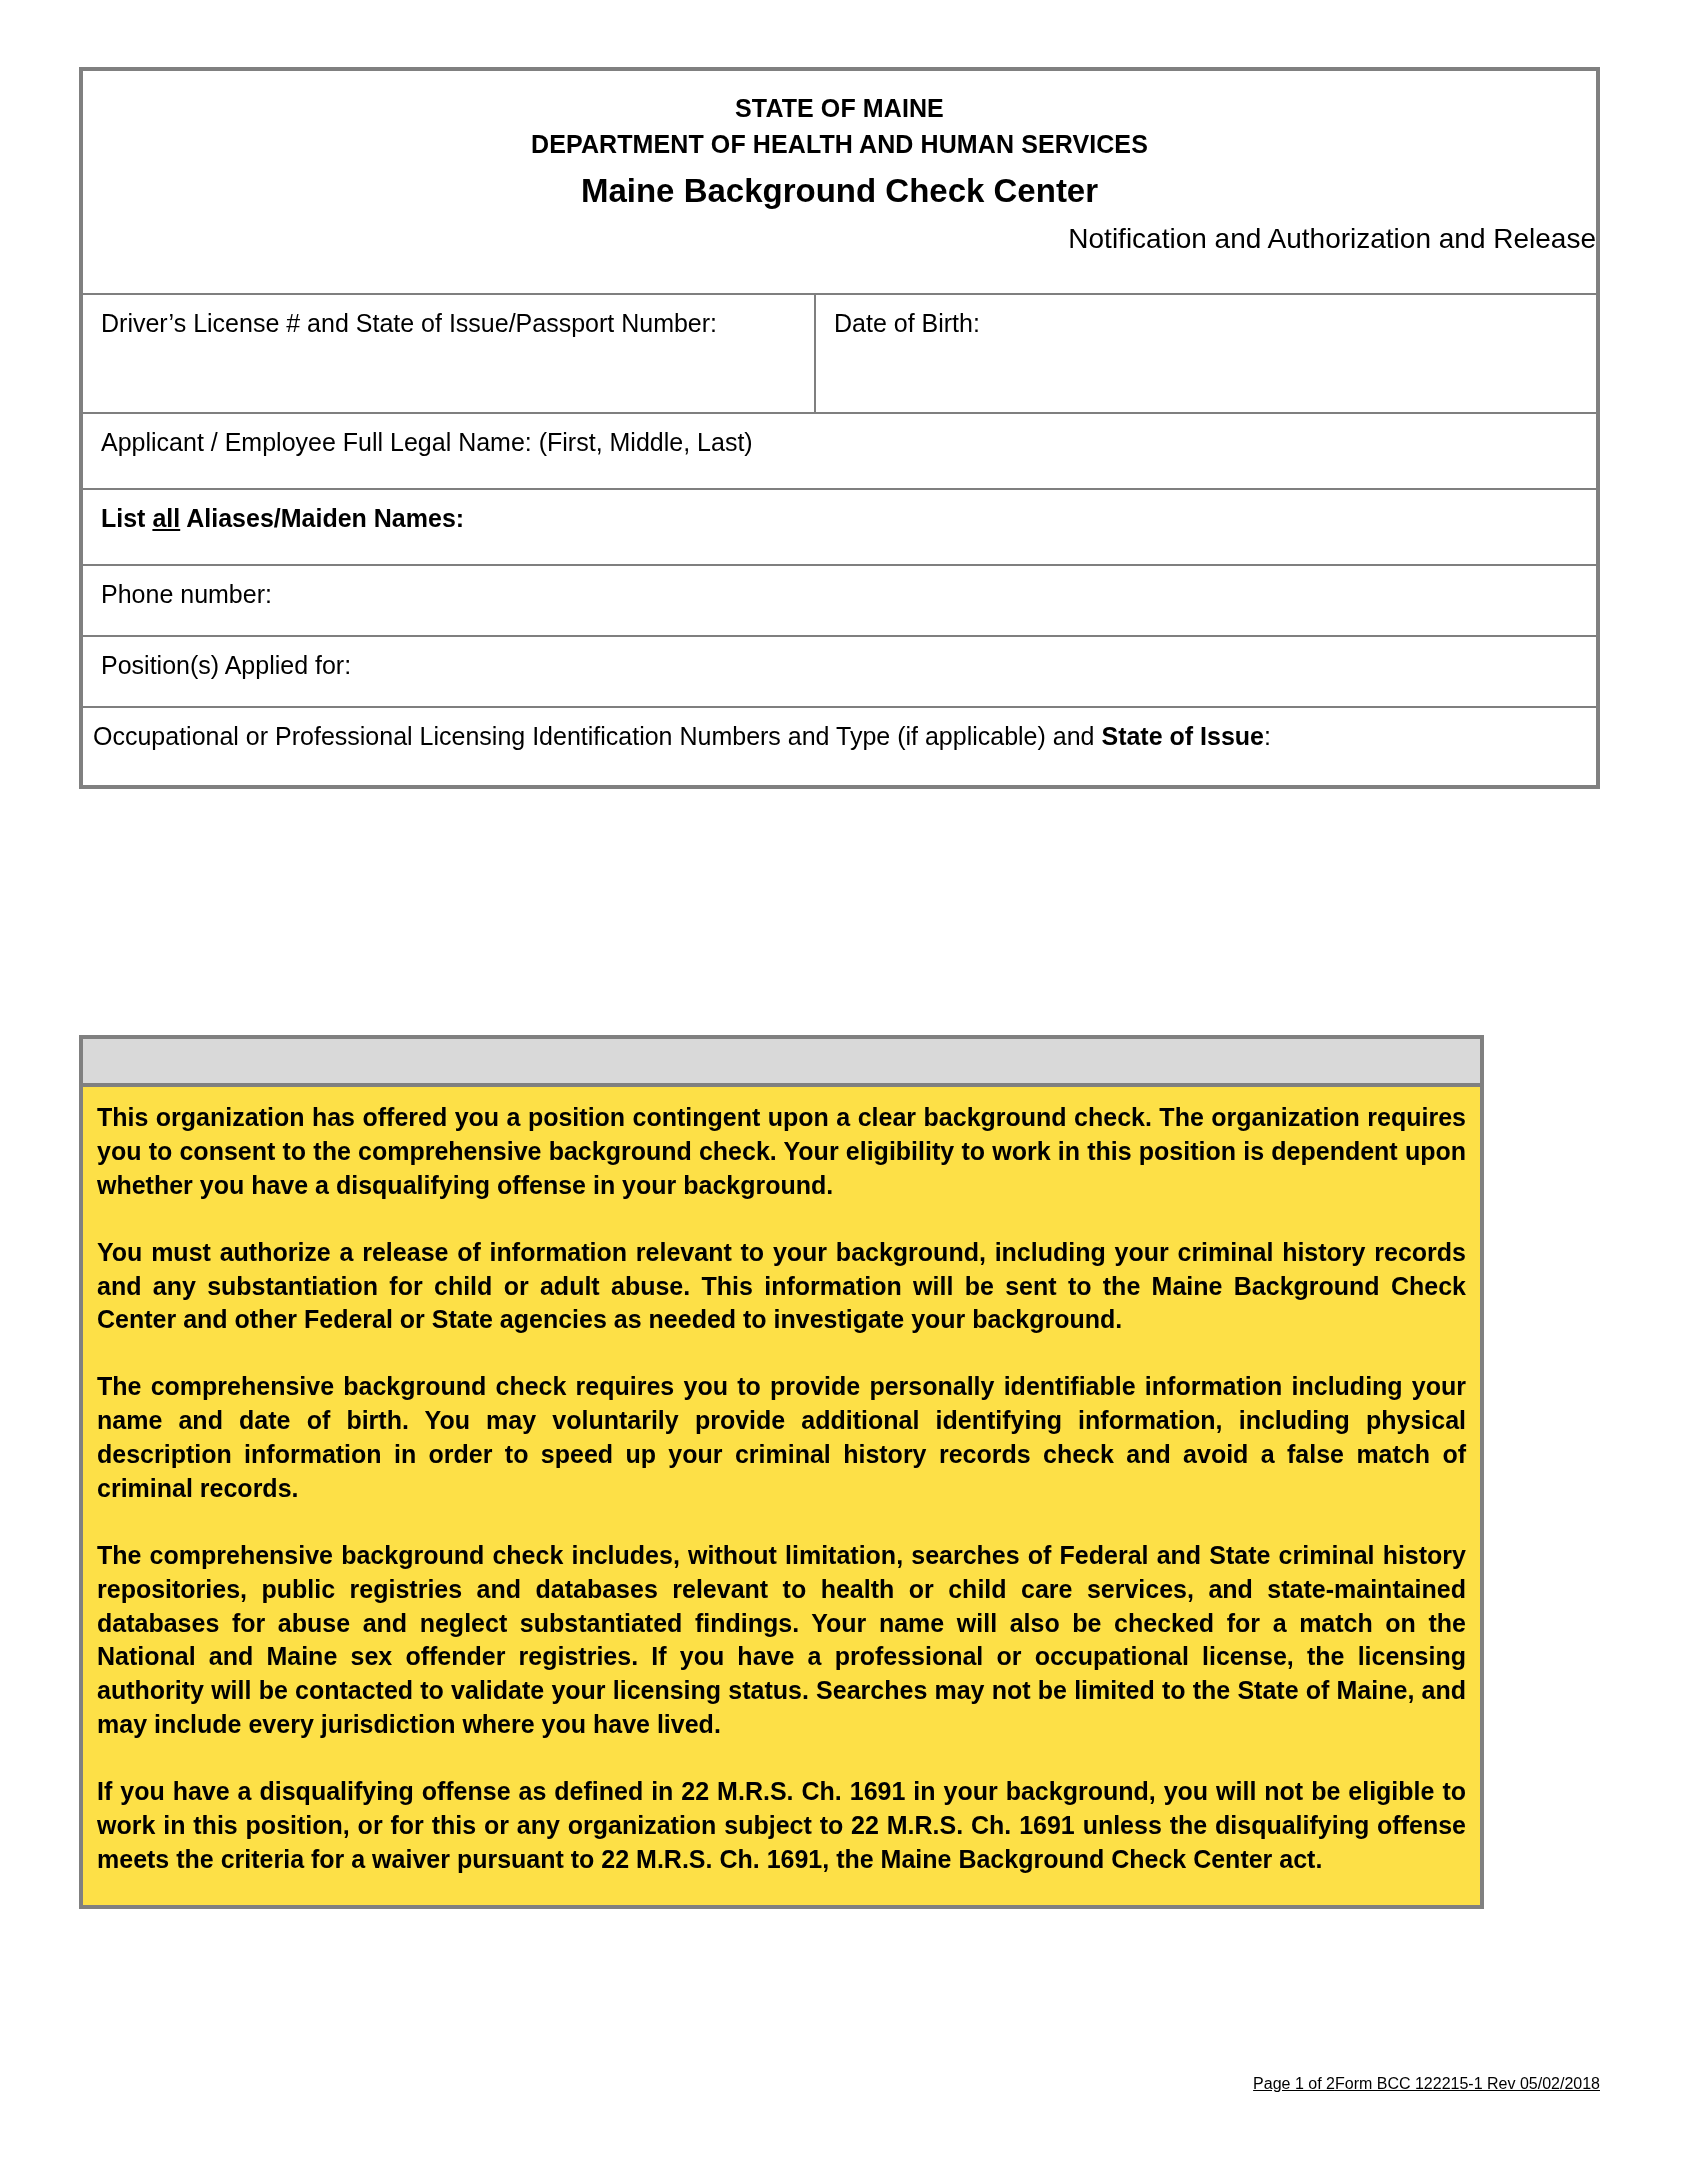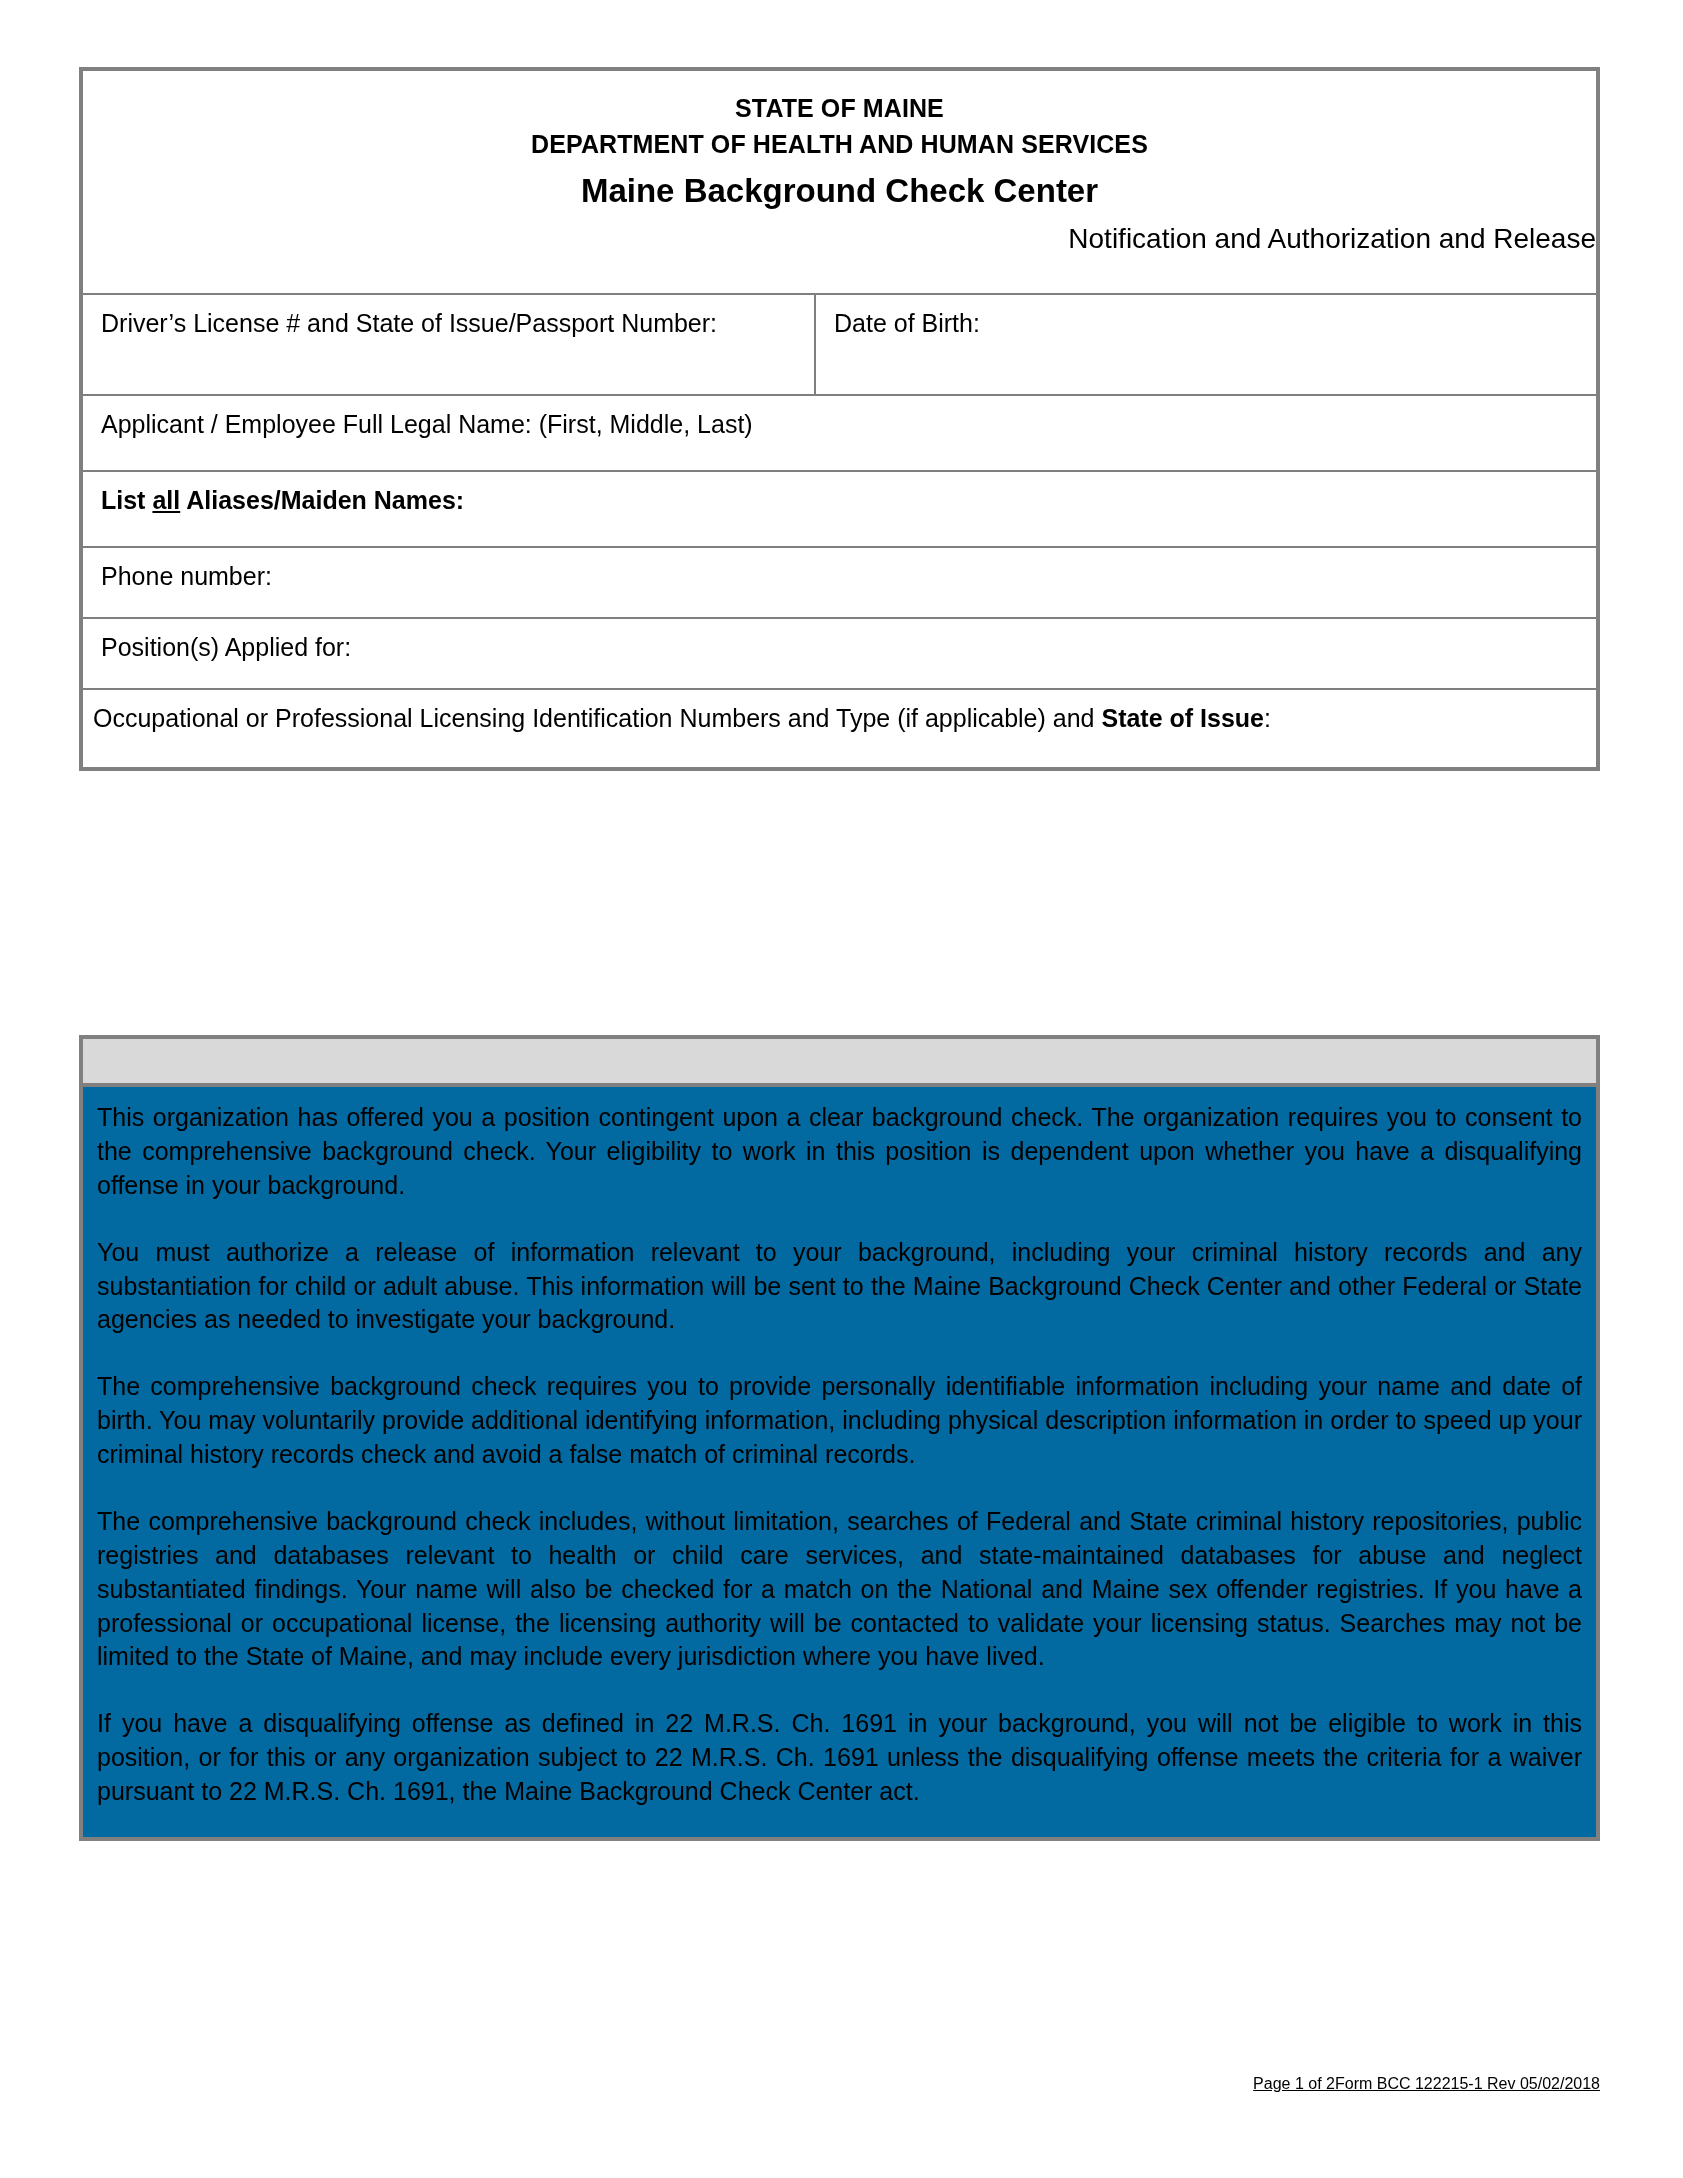--- a/index.html
+++ b/index.html
@@ -71,36 +71,37 @@
     padding: 12px 0 0 18px;
     font-size: 25px;
     line-height: 1.30;
     flex: 1 1 auto;
   }
   .fcell.left-col {
     flex: 0 0 733px;
     border-right: 2px solid #7f7f7f;
   }
   .fcell.right-col { flex: 1 1 auto; }
-  .h-95  { height: 99px; }
+  .h-95  { height: 117px; }
   .h-100 { height: 74px; }
   .h-70  { height: 69px; }
   .h-last { height: 77px; padding-left: 10px; }
 
   .bold { font-weight: bold; }
   .u { text-decoration: underline; }
 
   
   .notice-box {
     position: absolute;
     left: 79px;
     top: 1035px;
-    width: 1521px;
+    width: 1405px;
     border: 4px solid #808080;
-    background: #0369a1;
+    background: #fde047;
+    font-weight: bold;
   }
   .notice-bar {
     height: 48px;
     background: #d9d9d9;
     border-bottom: 4px solid #808080;
   }
   .notice-body {
     padding: 14px 14px 24px 14px;
   }
   .para {

